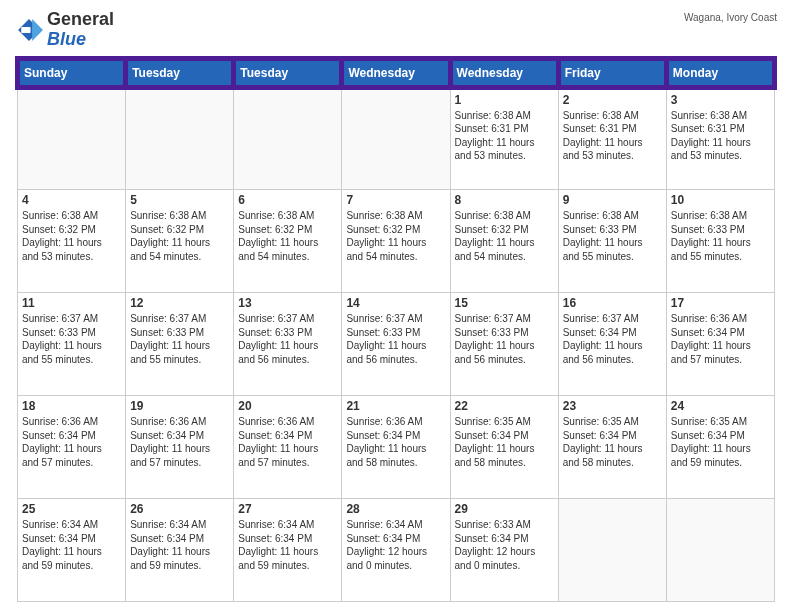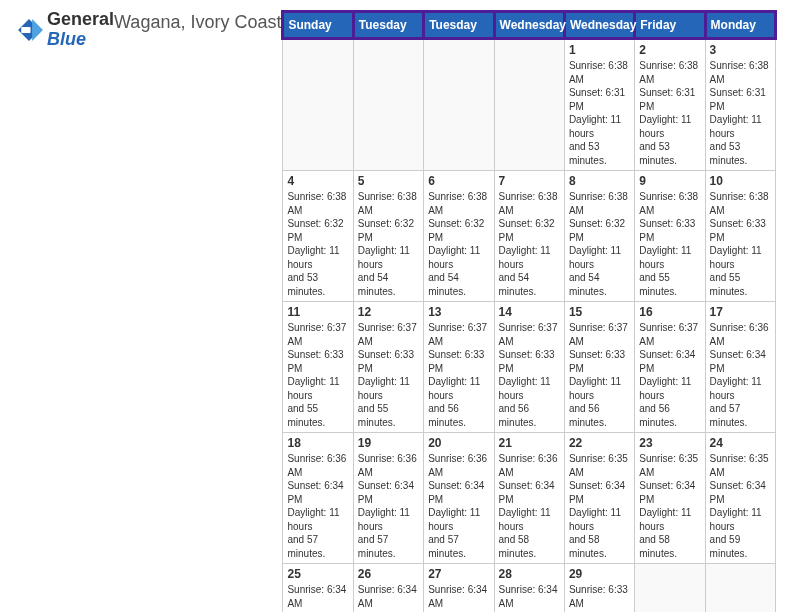--- a/index.html
+++ b/index.html
@@ -8,21 +8,21 @@
       background: #fff;
       width: 792px;
       height: 612px;
       overflow: hidden;
     }
     .page {
       width: 792px;
       height: 612px;
       padding: 10px 15px 10px 15px;
       display: flex;
-      flex-direction: row;
+      flex-direction: column;
     }
     .header {
       display: flex;
       justify-content: space-between;
       align-items: flex-start;
       margin-bottom: 6px;
     }
     .logo {
       display: flex;
       align-items: center;
@@ -42,38 +42,38 @@
     .title-block {
       text-align: right;
     }
     .month-year {
       font-size: 30px;
       font-weight: normal;
       color: #222;
       line-height: 1.1;
     }
     .location {
-      font-size: 18px;
+      font-size: 10px;
       color: #555;
       margin-top: 2px;
     }
     .calendar {
       flex: 1;
       border-collapse: collapse;
       width: 100%;
       table-layout: fixed;
     }
     .calendar th {
       background: #2566b8;
       color: #fff;
       font-size: 12px;
       font-weight: bold;
       padding: 5px 4px;
       text-align: left;
-      border: 3px solid #4c1d95;
+      border: 5px solid #4c1d95;
     }
     .calendar td {
       border: 1px solid #ccc;
       vertical-align: top;
       padding: 3px 4px;
       font-size: 10px;
       color: #333;
       height: 88px;
     }
     .day-num {

